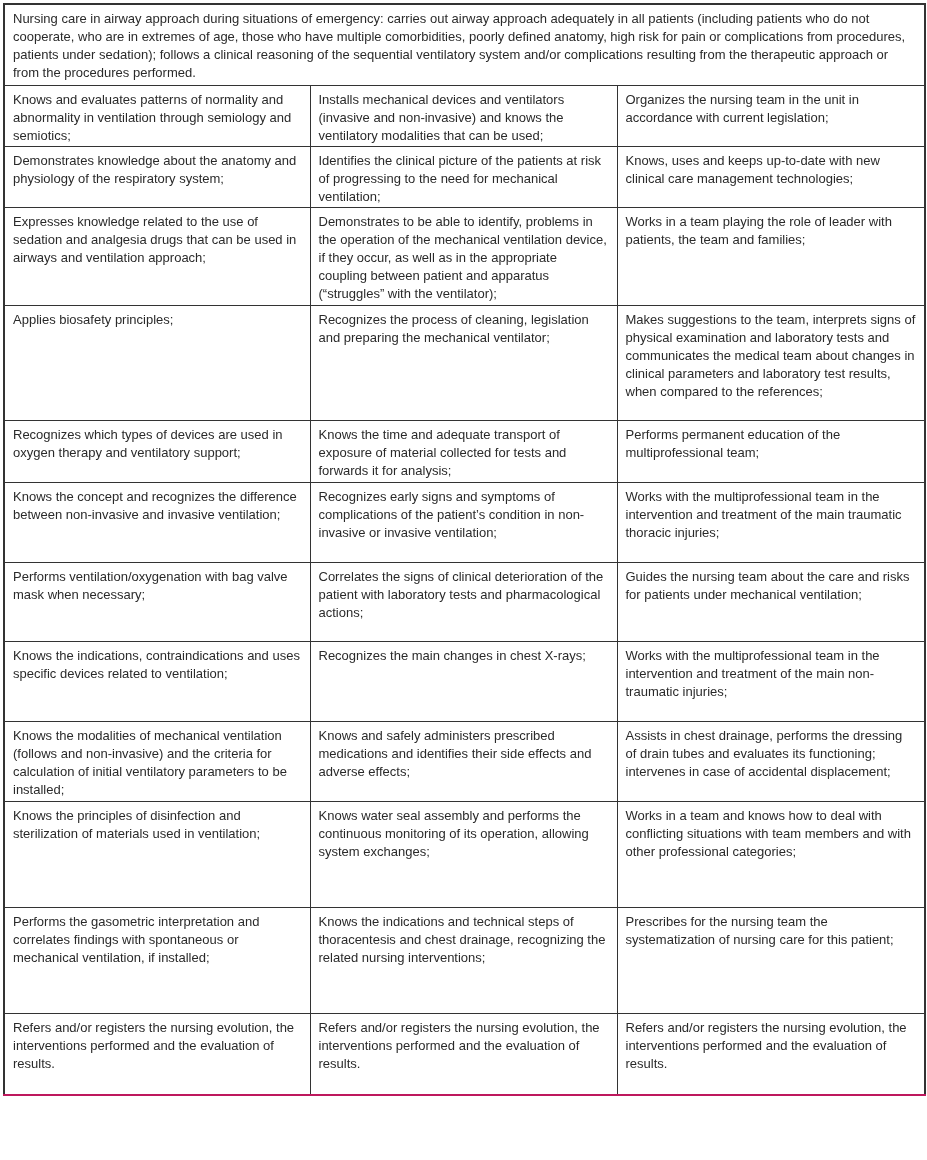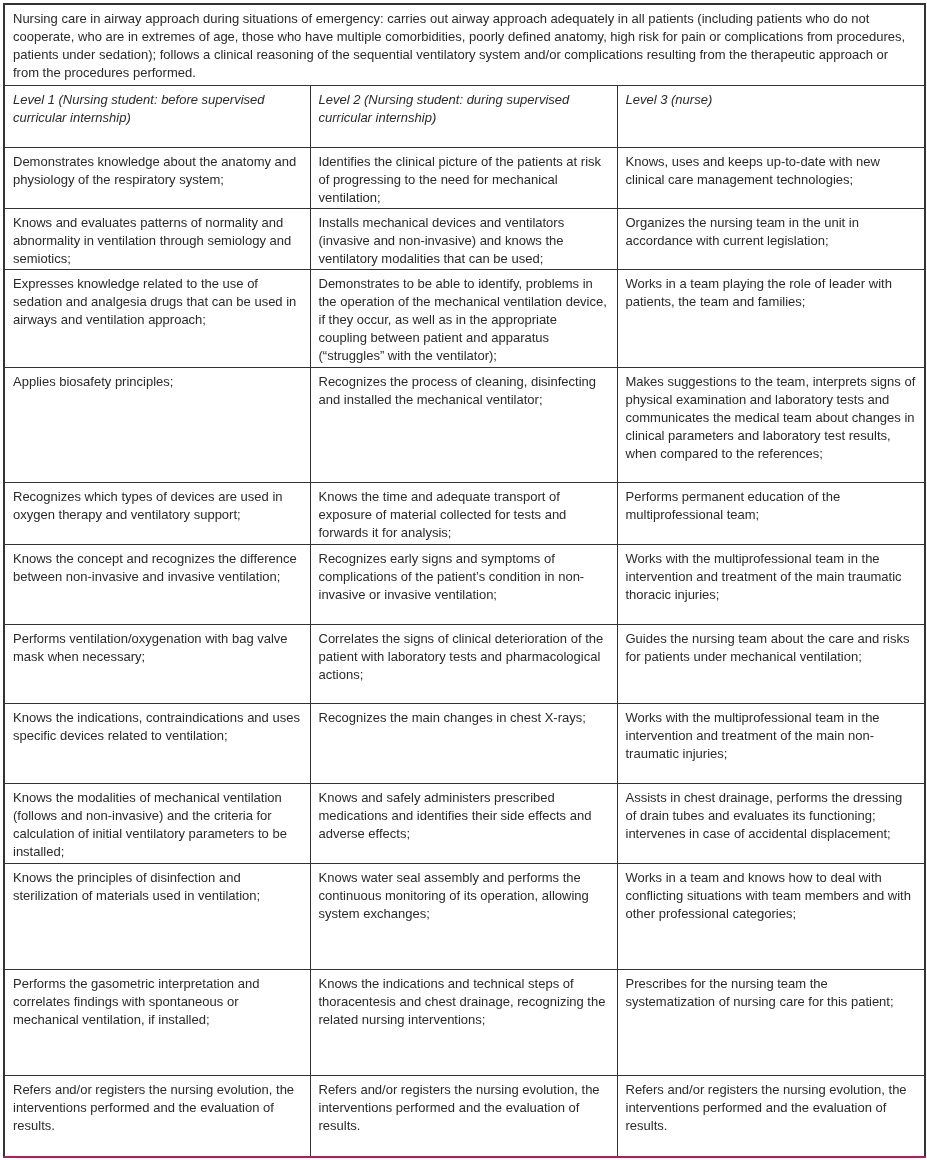--- a/index.html
+++ b/index.html
@@ -31,43 +31,38 @@
 <table class="doc">
   <colgroup>
       <col class="c1">
       <col class="c2">
       <col class="c3">
     </colgroup>
   <tbody>
       <tr class="title" style="height:81px">
     <td colspan="3">Nursing care in airway approach during situations of emergency: carries out airway approach adequately in all patients (including patients who do not cooperate, who are in extremes of age, those who have multiple comorbidities, poorly defined anatomy, high risk for pain or complications from procedures, patients under sedation); follows a clinical reasoning of the sequential ventilatory system and/or complications resulting from the therapeutic approach or from the procedures performed.</td>
   </tr>
-  <tr style="height:62px">
-    <td class="level-head">Level 1 (Nursing student: before supervised curricular internship)</td>
-    <td class="level-head">Level 2 (Nursing student: during supervised curricular internship)</td>
-    <td class="level-head">Level 3 (nurse)</td>
+  <tr style="height:61px">
+    <td>Knows and evaluates patterns of normality and abnormality in ventilation through semiology and semiotics;</td>
+    <td>Installs mechanical devices and ventilators (invasive and non-invasive) and knows the ventilatory modalities that can be used;</td>
+    <td>Organizes the nursing team in the unit in accordance with current legislation;</td>
   </tr>
   <tr style="height:61px">
     <td>Demonstrates knowledge about the anatomy and physiology of the respiratory system;</td>
     <td>Identifies the clinical picture of the patients at risk of progressing to the need for mechanical ventilation;</td>
     <td>Knows, uses and keeps up-to-date with new clinical care management technologies;</td>
-  </tr>
-  <tr style="height:61px">
-    <td>Knows and evaluates patterns of normality and abnormality in ventilation through semiology and semiotics;</td>
-    <td>Installs mechanical devices and ventilators (invasive and non-invasive) and knows the ventilatory modalities that can be used;</td>
-    <td>Organizes the nursing team in the unit in accordance with current legislation;</td>
   </tr>
   <tr style="height:98px">
     <td>Expresses knowledge related to the use of sedation and analgesia drugs that can be used in airways and ventilation approach;</td>
     <td>Demonstrates to be able to identify, problems in the operation of the mechanical ventilation device, if they occur, as well as in the appropriate coupling between patient and apparatus (“struggles” with the ventilator);</td>
     <td>Works in a team playing the role of leader with patients, the team and families;</td>
   </tr>
   <tr style="height:115px">
     <td>Applies biosafety principles;</td>
-    <td>Recognizes the process of cleaning, disinfecting and installed the mechanical ventilator;</td>
+    <td>Recognizes the process of cleaning, legislation and preparing the mechanical ventilator;</td>
     <td>Makes suggestions to the team, interprets signs of physical examination and laboratory tests and communicates the medical team about changes in clinical parameters and laboratory test results, when compared to the references;</td>
   </tr>
   <tr style="height:62px">
     <td>Recognizes which types of devices are used in oxygen therapy and ventilatory support;</td>
     <td>Knows the time and adequate transport of exposure of material collected for tests and forwards it for analysis;</td>
     <td>Performs permanent education of the multiprofessional team;</td>
   </tr>
   <tr style="height:80px">
     <td>Knows the concept and recognizes the difference between non-invasive and invasive ventilation;</td>
     <td>Recognizes early signs and symptoms of complications of the patient’s condition in non-invasive or invasive ventilation;</td>

